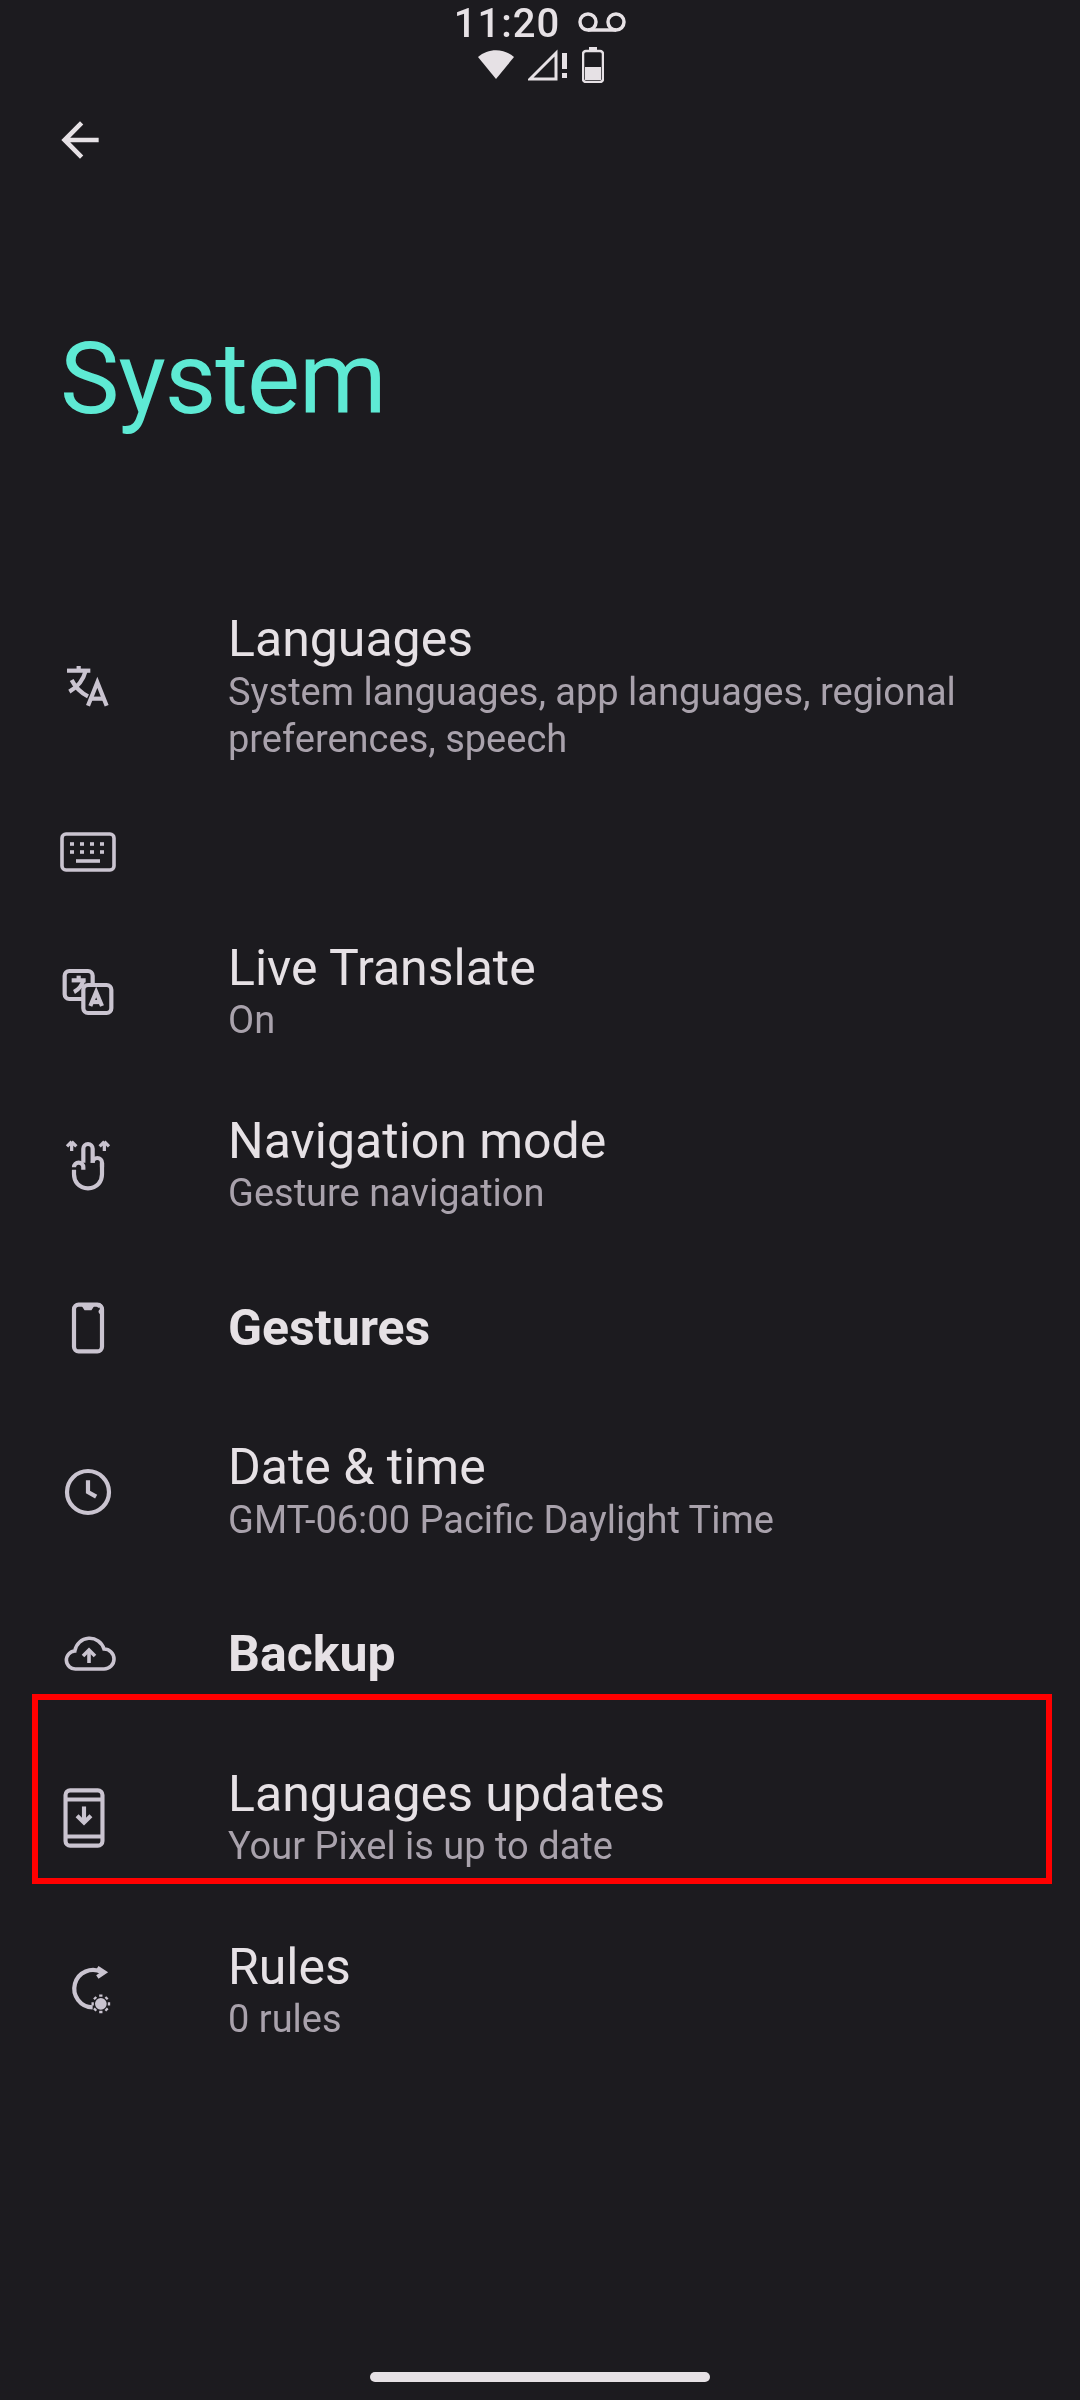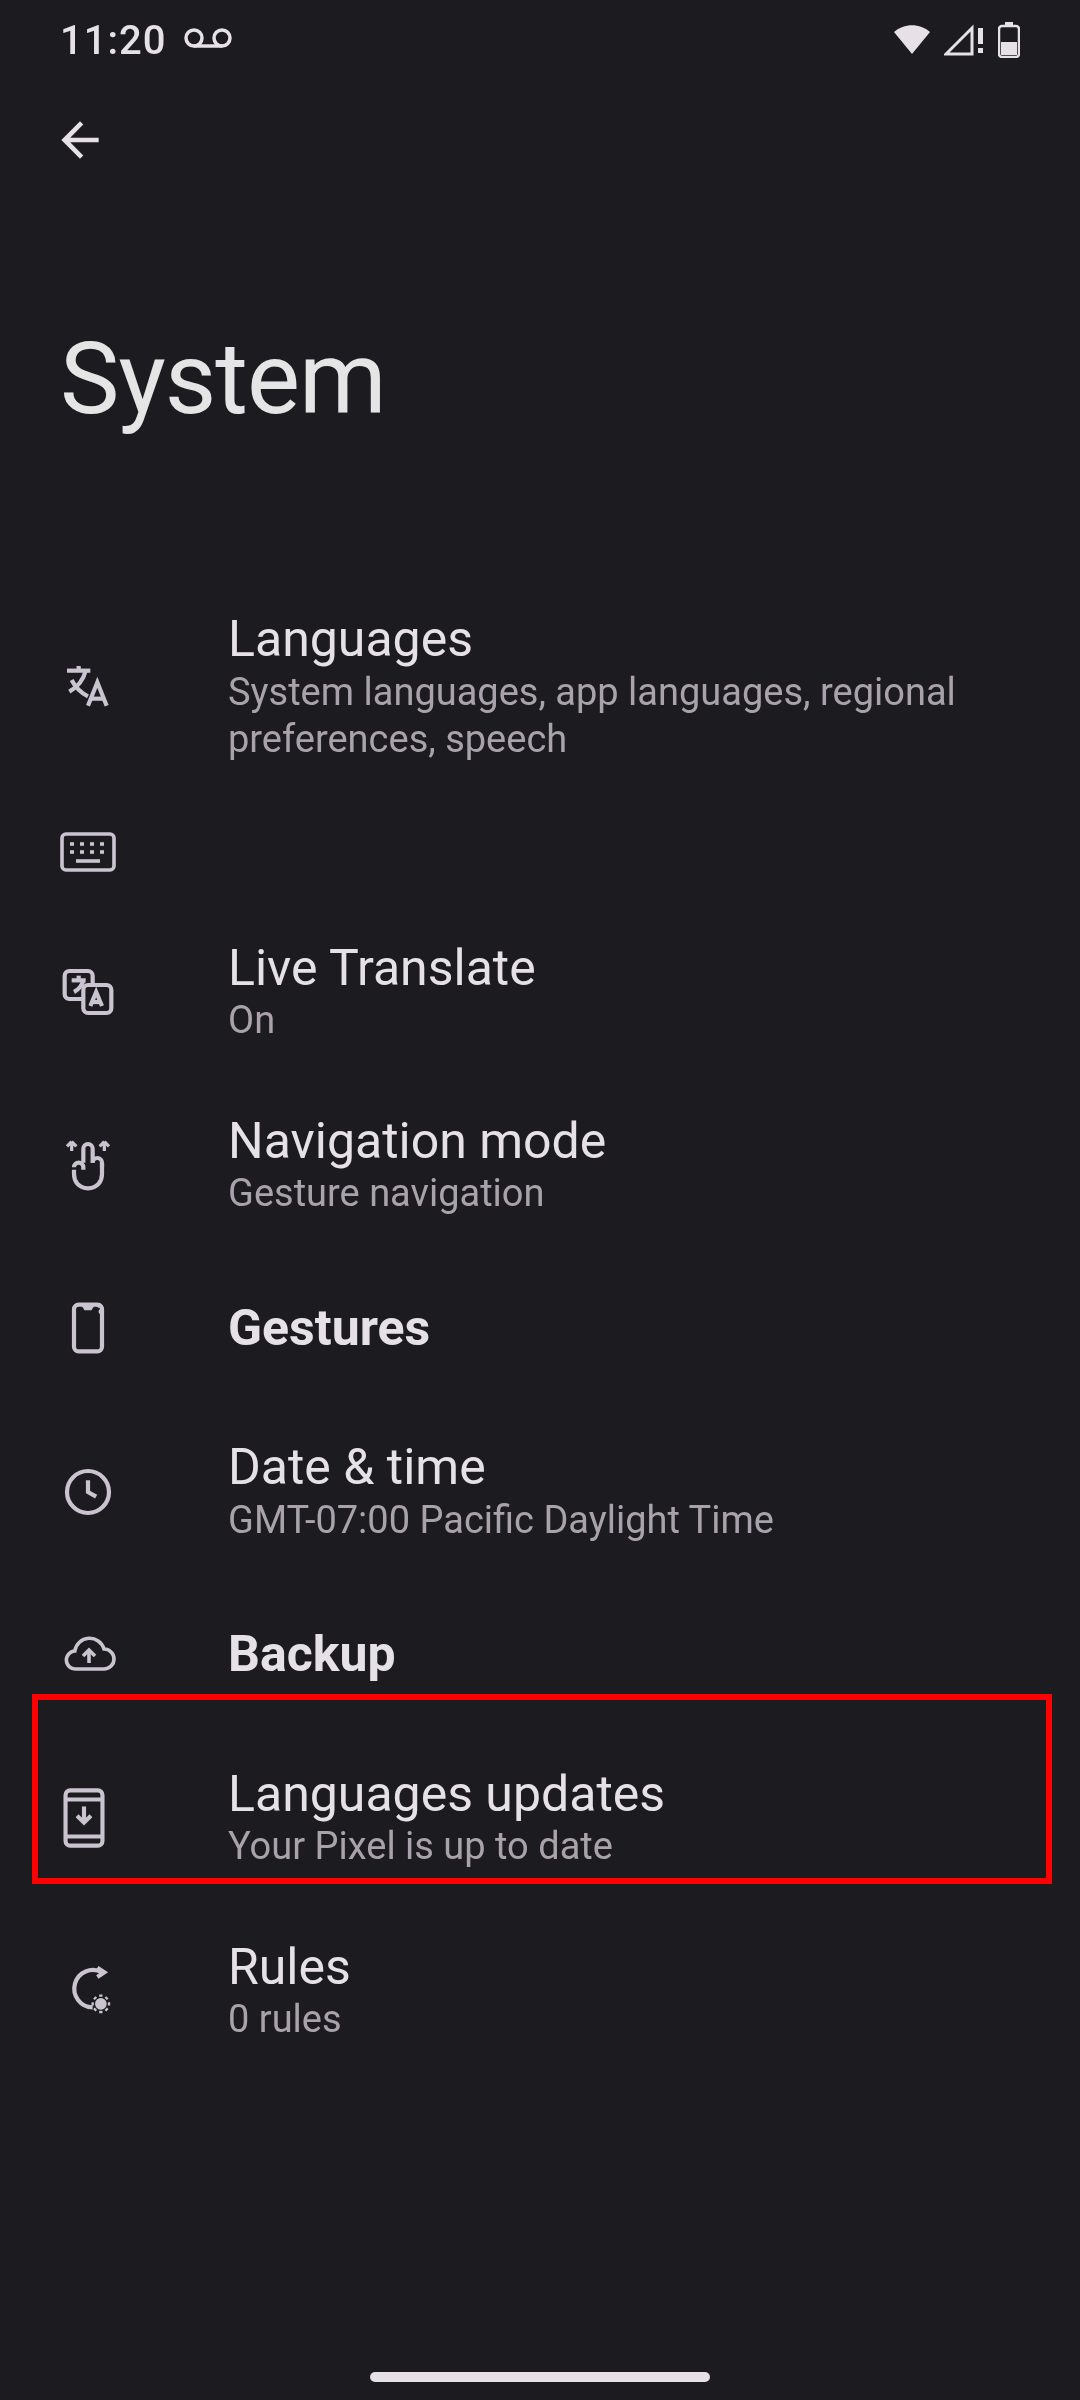--- a/index.html
+++ b/index.html
@@ -1,31 +1,31 @@
 <!DOCTYPE html>
 <html><head>
 <meta charset="utf-8">
 <style>
   * { margin: 0; padding: 0; box-sizing: border-box; }
   html, body { width: 1080px; height: 2400px; background: #1c1b1f; font-family: Roboto, "Segoe UI", Arial, sans-serif; color: #e6e1e5; overflow: hidden; }
   .screen { width: 1080px; height: 2400px; position: relative; }
 
   
-  .status-bar { height: 80px; display: flex; align-items: center; justify-content: space-between; padding: 0 60px 0 60px; }
+  .status-bar { height: 80px; display: flex; align-items: center; justify-content: space-between; padding: 0 60px 0 60px; flex-direction: column; }
   .sb-left { display: flex; align-items: center; gap: 18px; }
   .sb-time { font-size: 40px; font-weight: 500; letter-spacing: 1px; color: #e6e1e5;}
   .sb-right { display: flex; align-items: center; gap: 12px; }
   .sb-right svg { display: block; }
 
   
   .appbar { height: 120px; padding-left: 40px; display:flex; align-items:center;}
   .back-btn { width:80px; height:80px; display:flex; align-items:center; justify-content:center; }
 
   
-  .page-title { font-size: 100px; font-weight: 400; color:#e5e5e5; padding: 120px 0 0 60px; letter-spacing:-1px;}
+  .page-title { font-size: 100px; font-weight: 400; color:#5eead4; padding: 120px 0 0 60px; letter-spacing:-1px;}
 
   .list { padding-top: 140px; }
 
   .item { display:flex; align-items:center; padding: 34px 40px 34px 60px; gap: 48px; }
   .item .icon-slot { width: 120px; display:flex; align-items:center; justify-content:flex-start; flex:0 0 120px;}
   .item .icon-slot svg { color:#cac4d0; }
   .item .texts { flex:1; min-width:0; }
   .item .title { font-size: 50px; font-weight:400; color:#e6e1e5; line-height:1.15;}
   .item .subtitle { font-size: 38px; color:#a9a2ac; margin-top:0; line-height:1.25; max-width:880px;}
   .item.single .title { padding: 14px 0; font-weight: bold;}
@@ -172,21 +172,21 @@
 
     <div class="item">
       <div class="icon-slot">
           <svg width="56" height="56" viewBox="0 0 24 24" fill="none" stroke="#cac4d0" stroke-width="1.8">
             <circle cx="12" cy="12" r="9"></circle>
             <path d="M12 7v5l3.5 2"></path>
           </svg>
         </div>
       <div class="texts">
         <div class="title">Date &amp; time</div>
-        <div class="subtitle">GMT-07:00 Pacific Daylight Time</div>
+        <div class="subtitle">GMT-06:00 Pacific Daylight Time</div>
       </div>
     </div>
 
     <div class="item single">
       <div class="icon-slot">
           <svg width="58" height="44" viewBox="0 0 29 22" fill="none" stroke="#cac4d0" stroke-width="1.8">
             <path d="M22 18a5 5 0 100-10 7.5 7.5 0 00-14.6 1A4.5 4.5 0 008 18h14z"></path>
             <path d="M14.5 15V9"></path>
             <path d="M11.5 11.5L14.5 8.5l3 3"></path>
           </svg>

